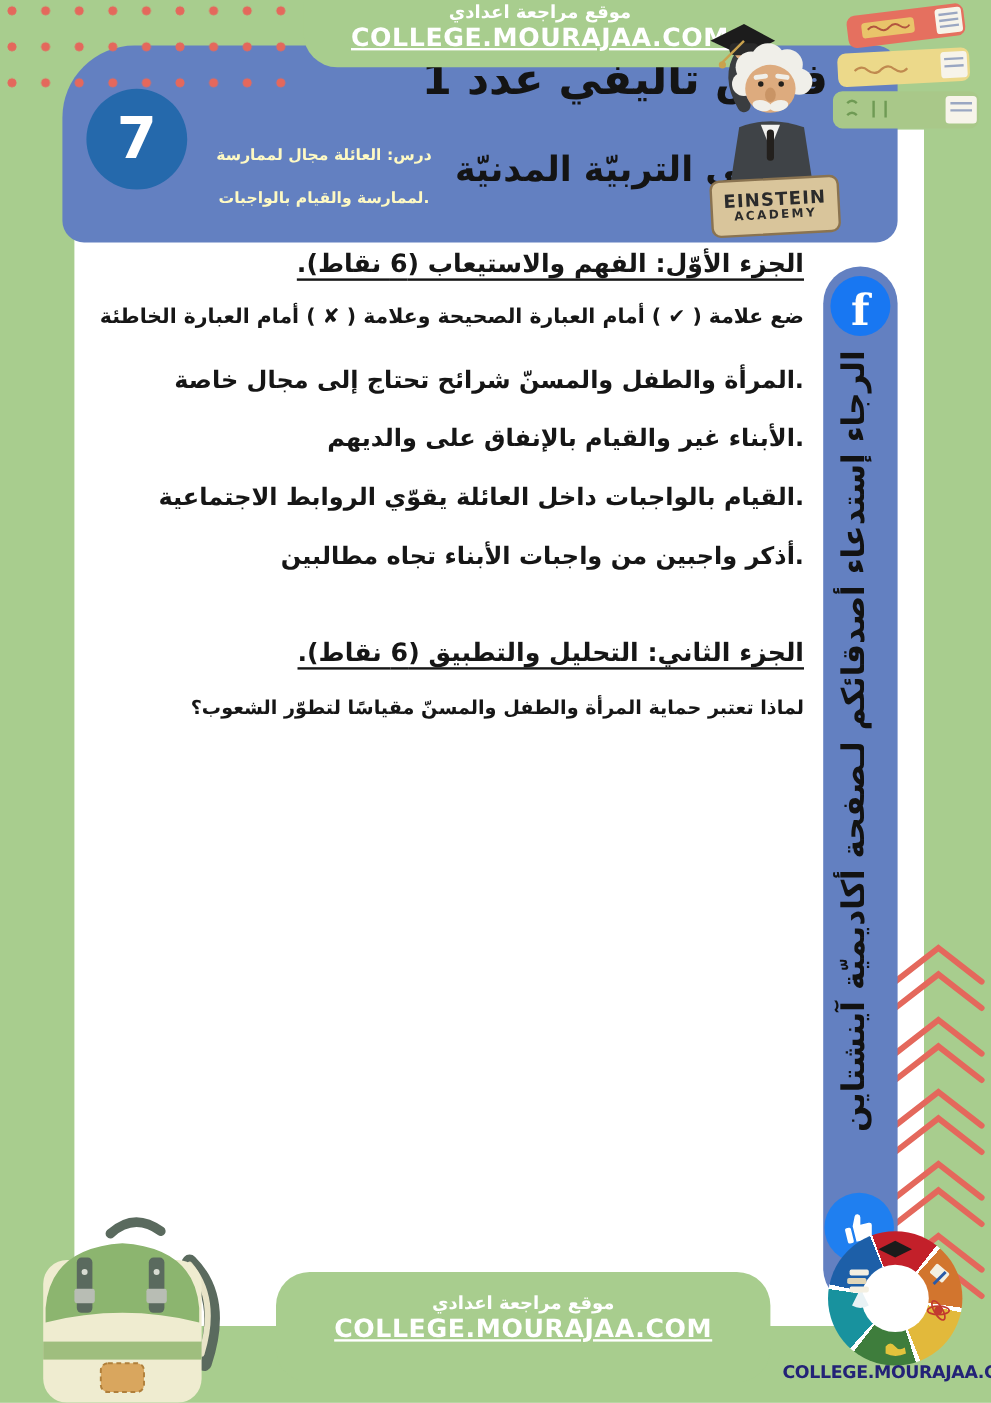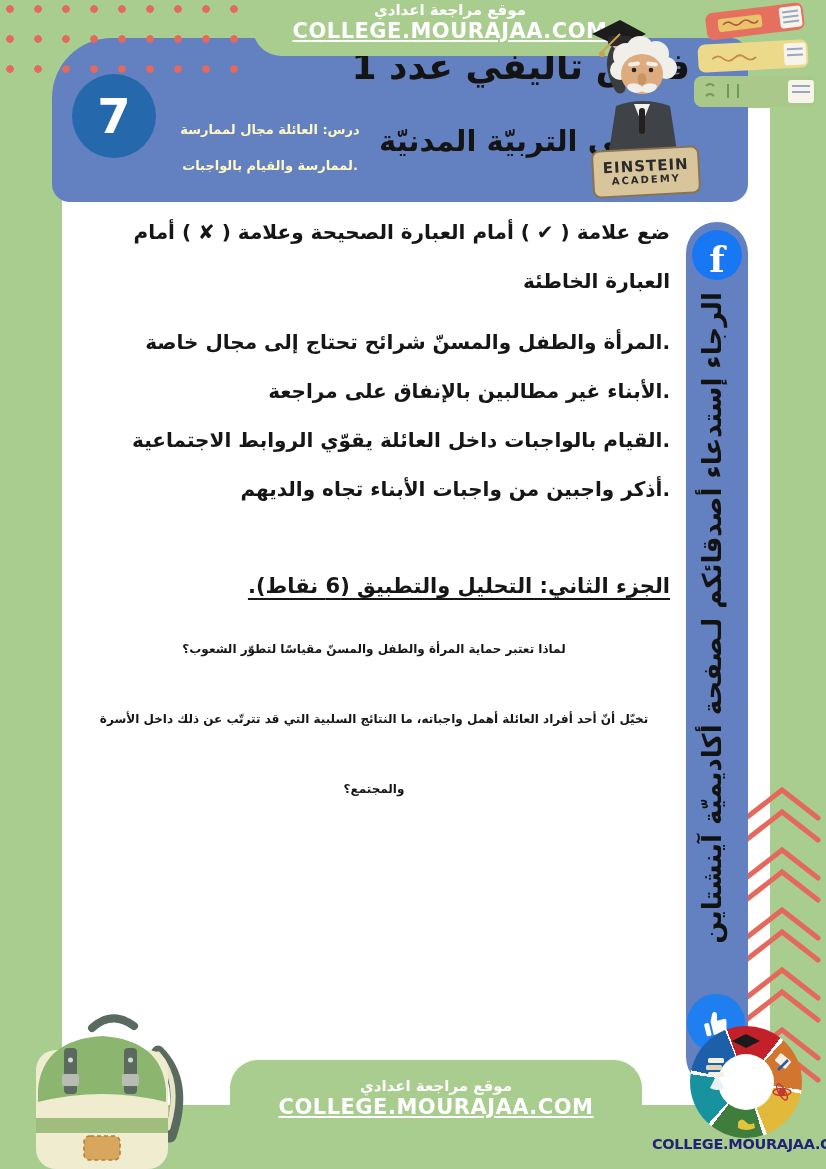--- a/index.html
+++ b/index.html
@@ -37,24 +37,24 @@
   
   .dots{left:0;top:0;width:250px;height:86px;z-index:6;
     background-image:radial-gradient(circle,#e4685c 3.5px,rgba(0,0,0,0) 4px);
     background-size:28px 30px;background-position:-4px -6px;}
   
   .books{left:694px;top:0px;width:132px;height:118px;z-index:4;}
   
   .content{left:78px;top:208px;width:592px;direction:rtl;text-align:right;color:#161616;
     font-weight:bold;z-index:4;}
   .content h2{font-size:21px;margin:0 0 16px 0;text-decoration:underline;text-underline-offset:5px;}
-  .content .instruction{font-size:20px;line-height:49px;margin:0 0 12px 0;}
+  .content .instruction{font-size:17px;line-height:32px;margin:0 0 12px 0;}
   .statement{font-size:20px;line-height:49px;}
-  .part2{margin-top:60px;}
-  .question{font-size:12px;line-height:70px;text-align:center;}
+  .part2{margin-top:44px;}
+  .question{font-size:16px;line-height:36px;}
   
   .sidebar-pill{left:686px;top:222px;width:62px;height:866px;background:#6380c1;border-radius:31px;z-index:4;}
   .fb-circle{left:6px;top:8px;width:50px;height:50px;border-radius:50%;background:#1877f2;
     display:flex;align-items:center;justify-content:center;}
   .fb-circle span{color:#fff;font-family:"DejaVu Serif",serif;font-weight:bold;font-size:36px;line-height:1;margin-top:8px;}
   .side-text-anchor{left:697px;top:292px;width:40px;height:690px;z-index:5;}
   .side-text{position:absolute;left:0;top:0;width:690px;white-space:nowrap;direction:rtl;text-align:right;
     font-size:26px;font-weight:bold;color:#121212;
     transform:rotate(-90deg) translateX(-690px);transform-origin:0 0;}
   .like-circle{left:687px;top:994px;width:58px;height:58px;border-radius:50%;background:#1f7ff0;z-index:5;
@@ -170,34 +170,34 @@
   <path d="M30 146 L38 94 Q64 84 92 94 L100 146 Z" fill="#3f4347"></path>
   <polygon points="56,92 72,92 64,112" fill="#f2f2f0"></polygon>
   <rect x="61" y="96" width="6" height="26" rx="3" fill="#23201d"></rect>
 </svg>
 <div class="abs academy-badge">
   <span class="l1">EINSTEIN</span>
   <span class="l2">ACADEMY</span>
 </div>
 
 <div class="abs content">
+  <h2>الجزء الأوّل: الفهم والاستيعاب (6 نقاط).</h2>
   <p class="instruction">ضع علامة ( ✔ ) أمام العبارة الصحيحة وعلامة ( ✘ ) أمام العبارة الخاطئة</p>
   <div>
 
   <div class="statement">.المرأة والطفل والمسنّ شرائح تحتاج إلى مجال خاصة</div>
-      <div class="statement">.الأبناء غير مطالبين بالإنفاق على مراجعة</div>
+      <div class="statement">.الأبناء غير والقيام بالإنفاق على والديهم</div>
       <div class="statement">.القيام بالواجبات داخل العائلة يقوّي الروابط الاجتماعية</div>
-      <div class="statement">.أذكر واجبين من واجبات الأبناء تجاه والديهم</div>
+      <div class="statement">.أذكر واجبين من واجبات الأبناء تجاه مطالبين</div>
     </div>
   <div class="part2">
     <h2>الجزء الثاني: التحليل والتطبيق (6 نقاط).</h2>
     <div>
 
     <div class="question">لماذا تعتبر حماية المرأة والطفل والمسنّ مقياسًا لتطوّر الشعوب؟</div>
-        <div class="question">تخيّل أنّ أحد أفراد العائلة أهمل واجباته، ما النتائج السلبية التي قد تترتّب عن ذلك داخل الأسرة والمجتمع؟</div>
       </div>
   </div>
 </div>
 
 <div class="abs sidebar-pill">
   <div class="abs fb-circle">
     <span>f</span>
   </div>
 </div>
 <div class="abs side-text-anchor">

